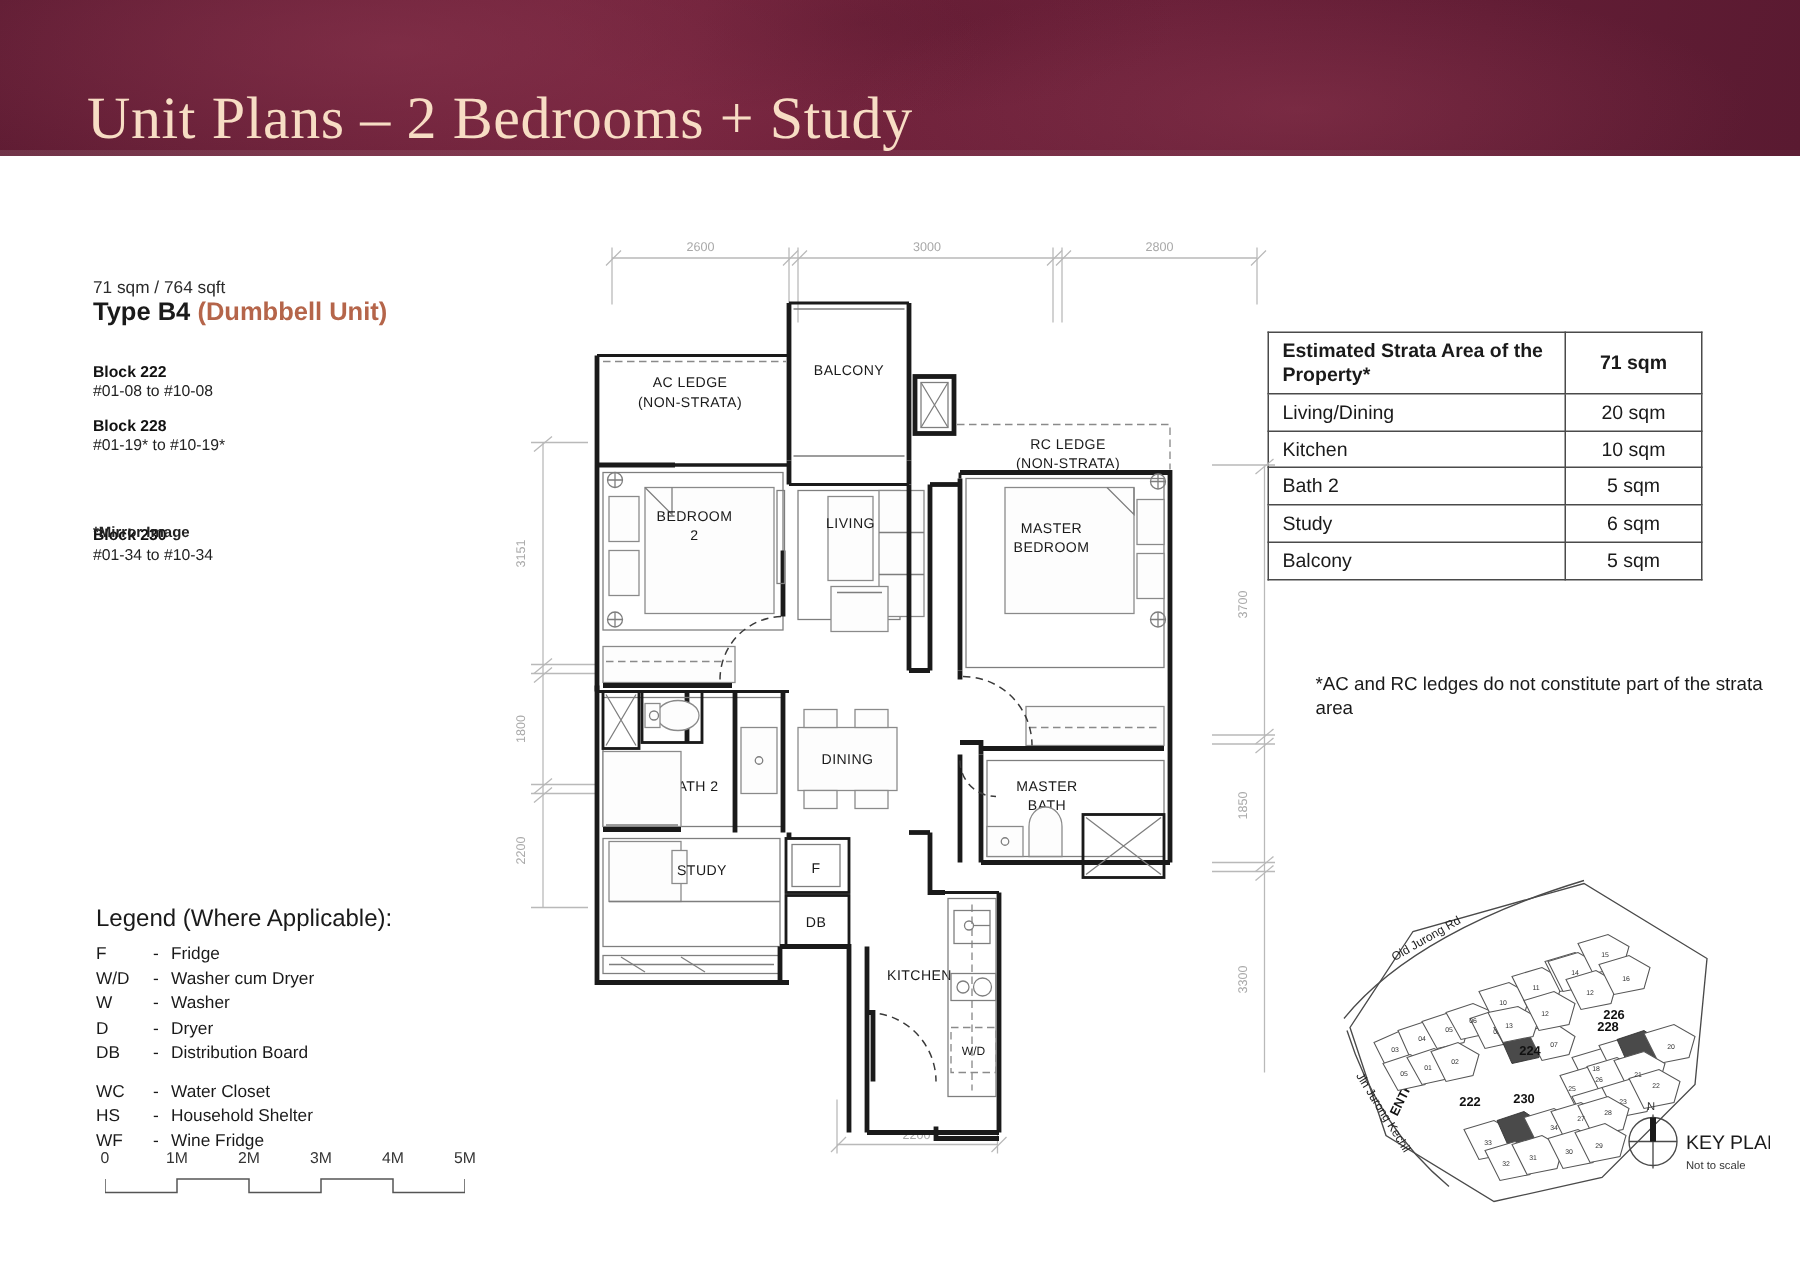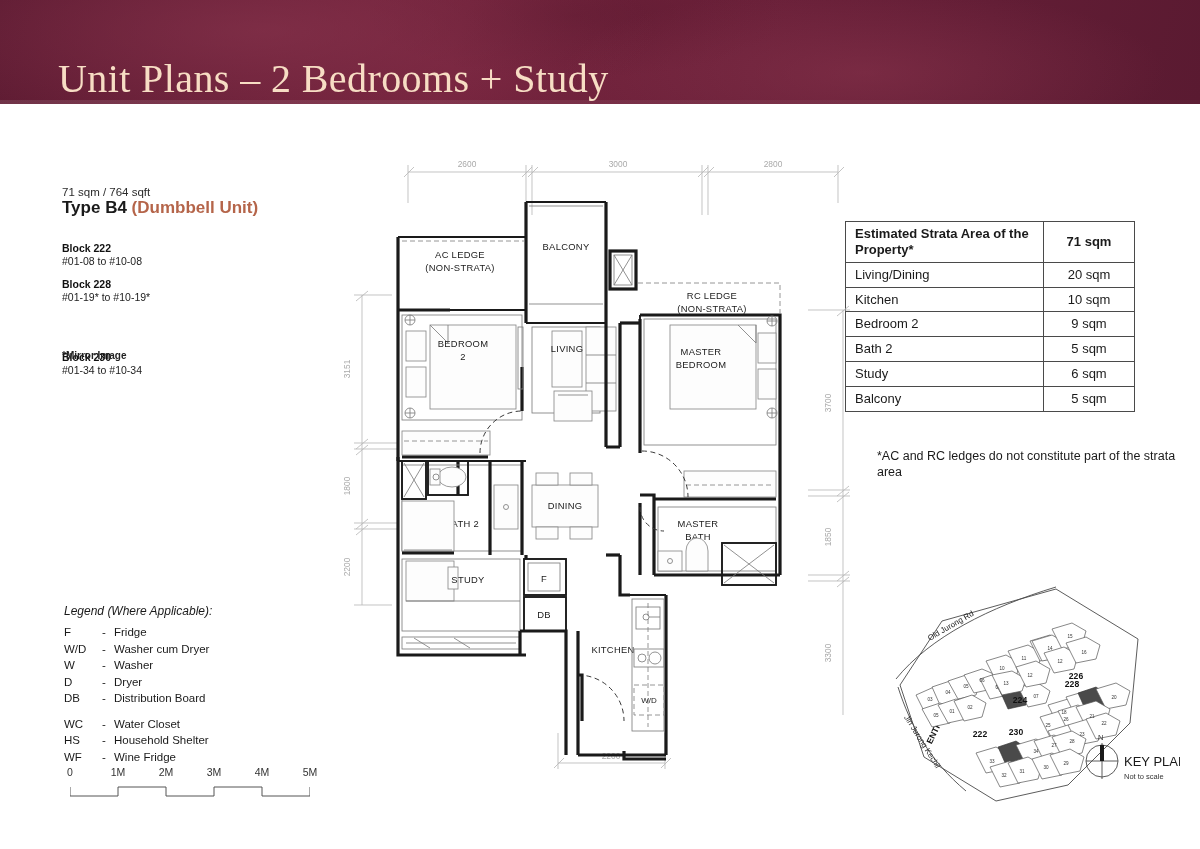--- a/index.html
+++ b/index.html
@@ -47,21 +47,21 @@
   .block-entry { position: absolute; left: 62px; }
   .block-name { font-size: 10.5px; font-weight: bold; color: #111; }
   .block-units { font-size: 10.5px; color: #222; margin-top: 1px; }
   #mirror-note {
     position: absolute; left: 62px; top: 350px;
     font-size: 10px; color: #222; font-weight: bold;
   }
 
   
   #legend { position: absolute; left: 64px; top: 604px; }
-  #legend-title { font-size: 12px; color: #1a1a1a; margin-bottom: 6px; font-style: italic; }
+  #legend-title { font-size: 16px; color: #1a1a1a; margin-bottom: 6px; }
   .legend-row { display: flex; font-size: 11.5px; color: #1a1a1a; line-height: 16.5px; }
   .legend-abbr { width: 38px; flex: 0 0 38px; }
   .legend-dash { width: 12px; flex: 0 0 12px; }
   .legend-gap { height: 9px; }
 
   
   #scale-bar { position: absolute; left: 70px; top: 766px; width: 240px; }
   #scale-labels { position: relative; height: 14px; }
   #scale-labels span {
     position: absolute; font-size: 10.5px; color: #333; transform: translateX(-50%);
@@ -188,24 +188,20 @@
     <td class="head-label">Estimated Strata Area of the Property*</td>
     <td class="head-value">71 sqm</td>
   </tr>
   <tr>
     <td>Living/Dining</td>
     <td class="val">20 sqm</td>
   </tr>
   <tr>
     <td>Kitchen</td>
     <td class="val">10 sqm</td>
-  </tr>
-  <tr>
-    <td>Bedroom 2</td>
-    <td class="val">9 sqm</td>
   </tr>
   <tr>
     <td>Bath 2</td>
     <td class="val">5 sqm</td>
   </tr>
   <tr>
     <td>Study</td>
     <td class="val">6 sqm</td>
   </tr>
   <tr>

